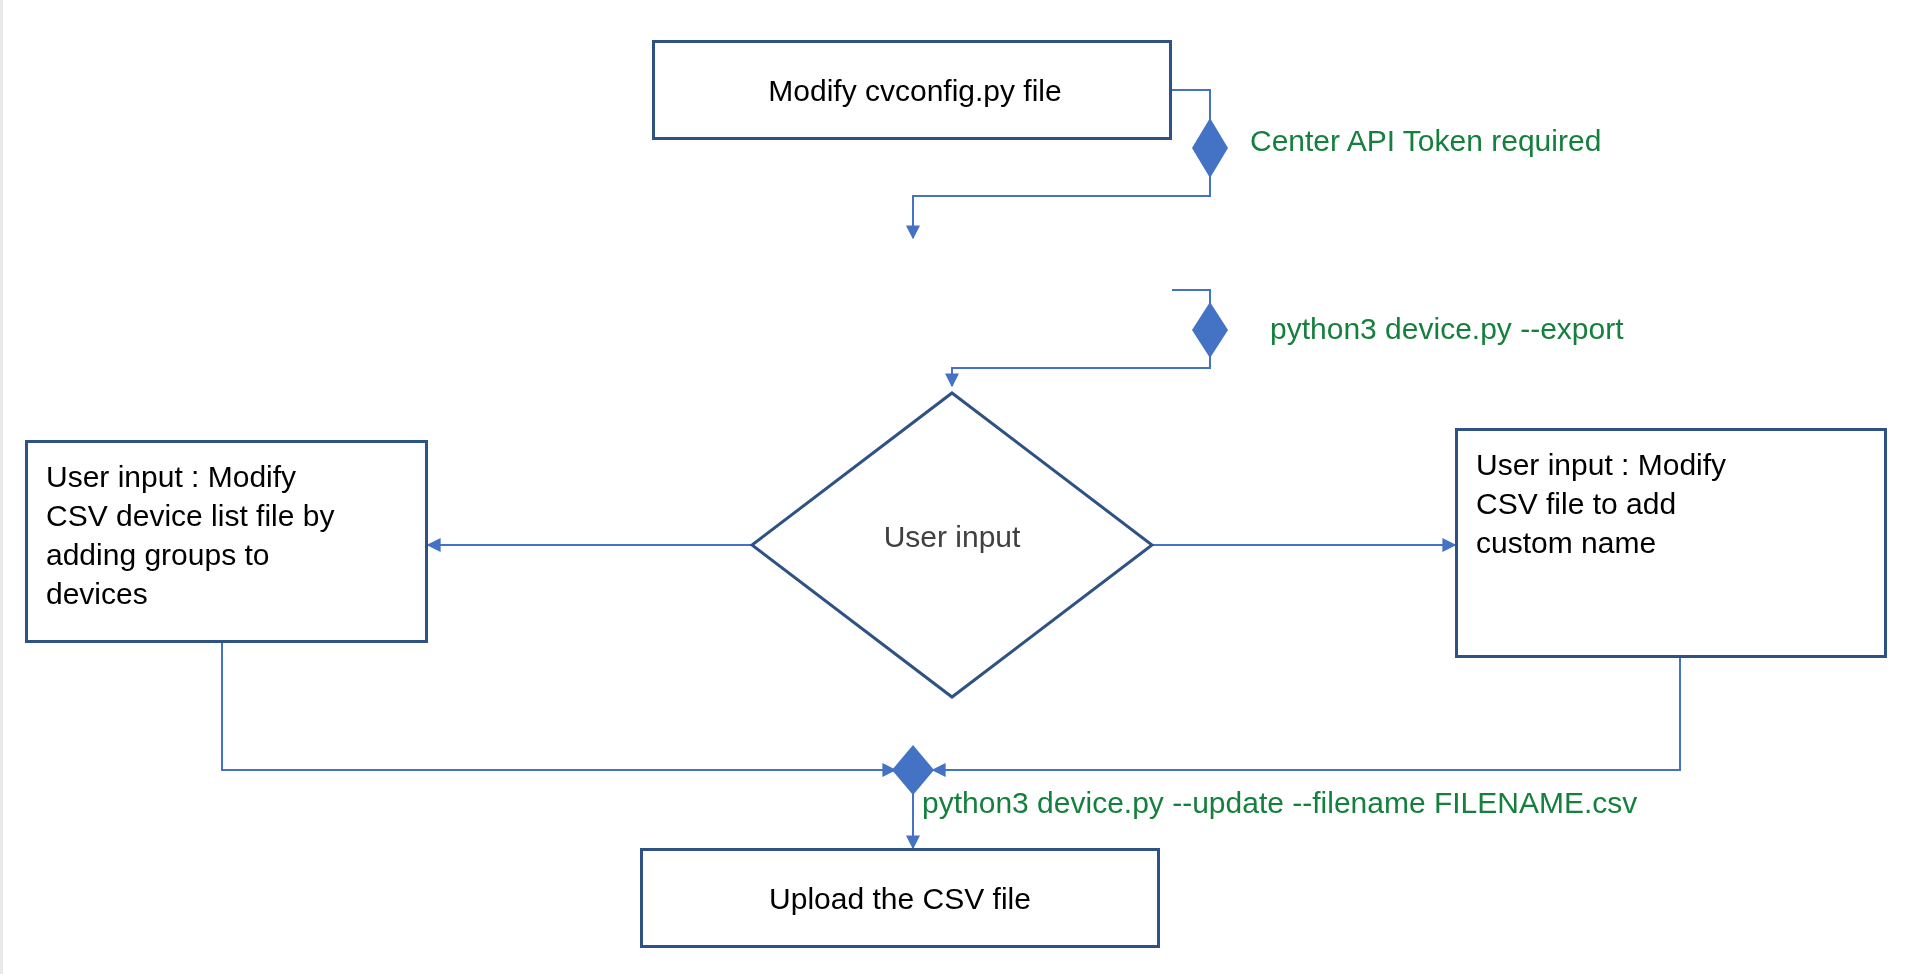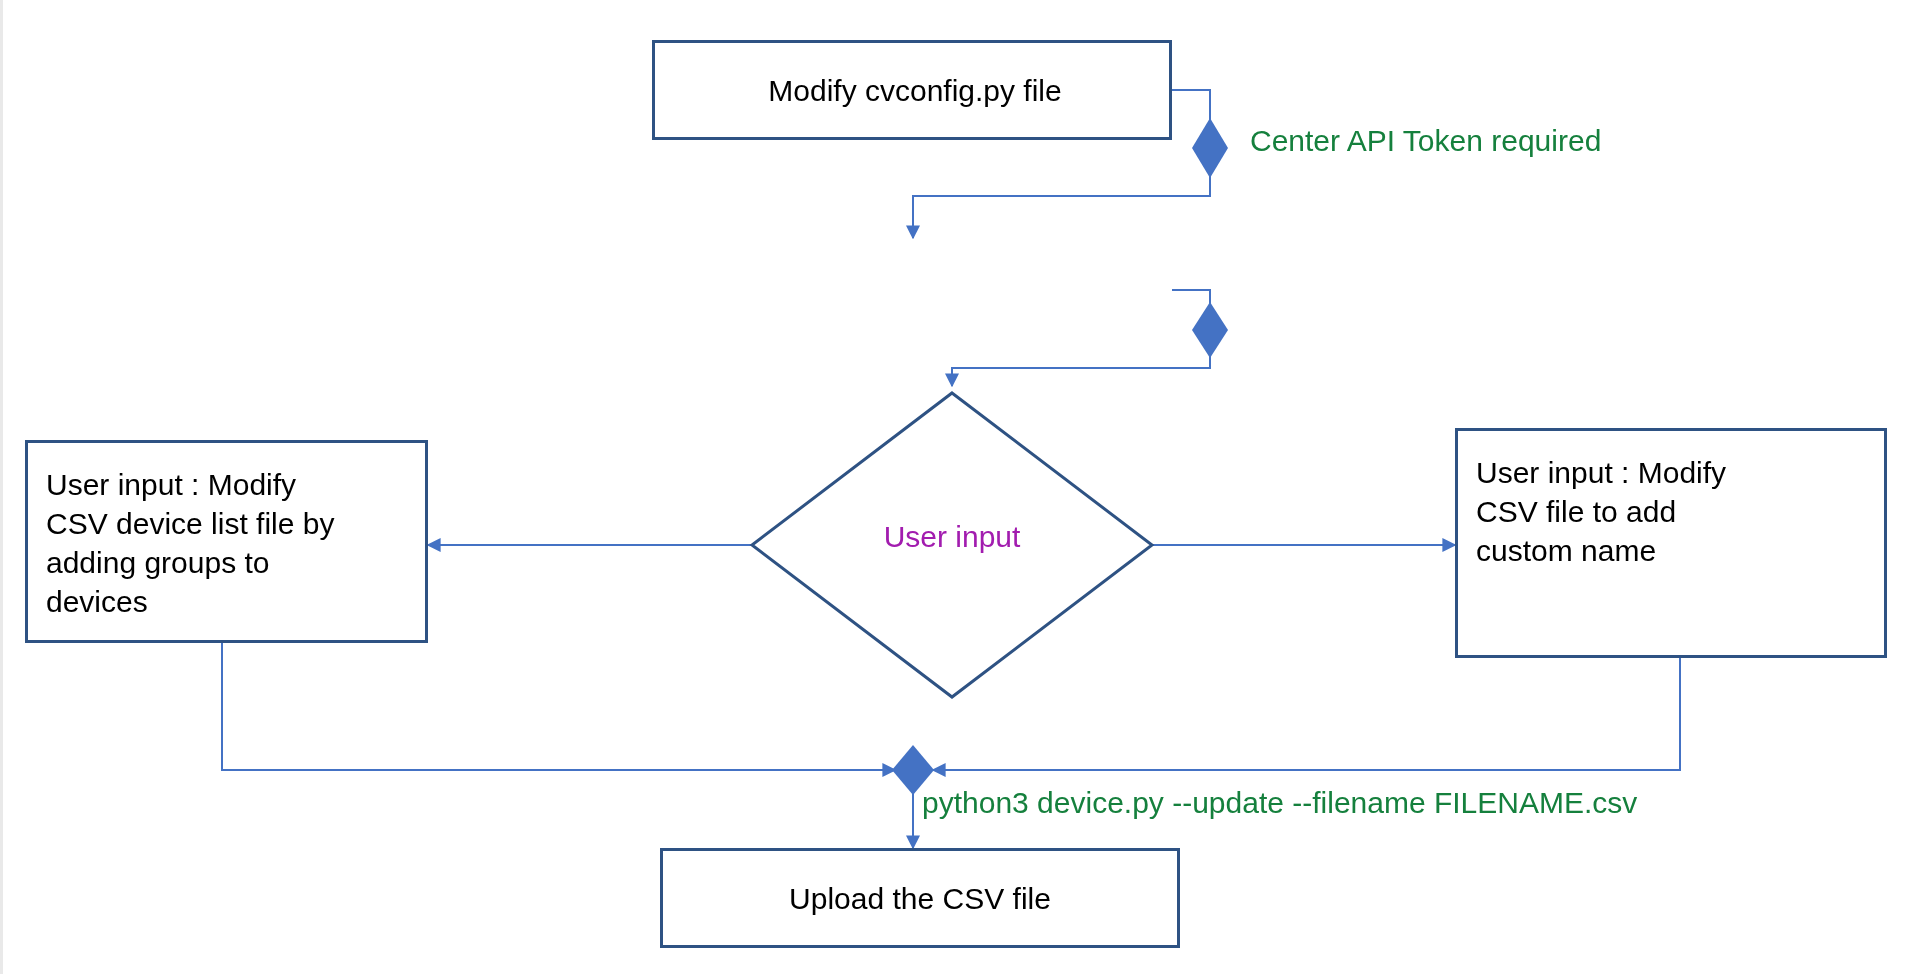--- a/index.html
+++ b/index.html
@@ -40,34 +40,34 @@
   }
   .node-box.center {
     align-items: center;
     justify-content: center;
     text-align: center;
   }
   .node-box.topleft {
     align-items: flex-start;
     justify-content: flex-start;
     text-align: left;
-    padding: 22px 18px;
+    padding: 14px 18px;
   }
   .node-box .txt { white-space: pre-line; display: block; }
 
   
   .decision-wrap {
     position: absolute;
   }
   .decision-label {
     position: absolute;
     width: 100%;
     text-align: center;
     font-size: 30px;
-    color: #a21caf;
+    color: #404040;
   }
   
   .anno {
     position: absolute;
     font-size: 30px;
     color: #15803d;
     white-space: nowrap;
   }
   svg.wires {
     position: absolute;
@@ -129,22 +129,23 @@
 adding groups to
 devices</span>
   </div>
 
   <div class="node-box topleft" style="left:1455px; top:428px; width:432px; height:230px;">
     <span class="txt">User input : Modify
 CSV file to add
 custom name</span>
   </div>
 
-  <div class="node-box center" style="left:660px; top:848px; width:520px; height:100px;">
+  <div class="node-box center" style="left:640px; top:848px; width:520px; height:100px;">
     <span class="txt">Upload the CSV file</span>
   </div>
 
   <div class="anno" style="left:1250px; top:124px;">Center API Token required</div>
 
+  <div class="anno" style="left:1270px; top:312px;">python3 device.py --export</div>
 
   <div class="anno" style="left:922px; top:786px;">python3 device.py --update --filename FILENAME.csv</div>
 
 </div>
 
 </body></html>

